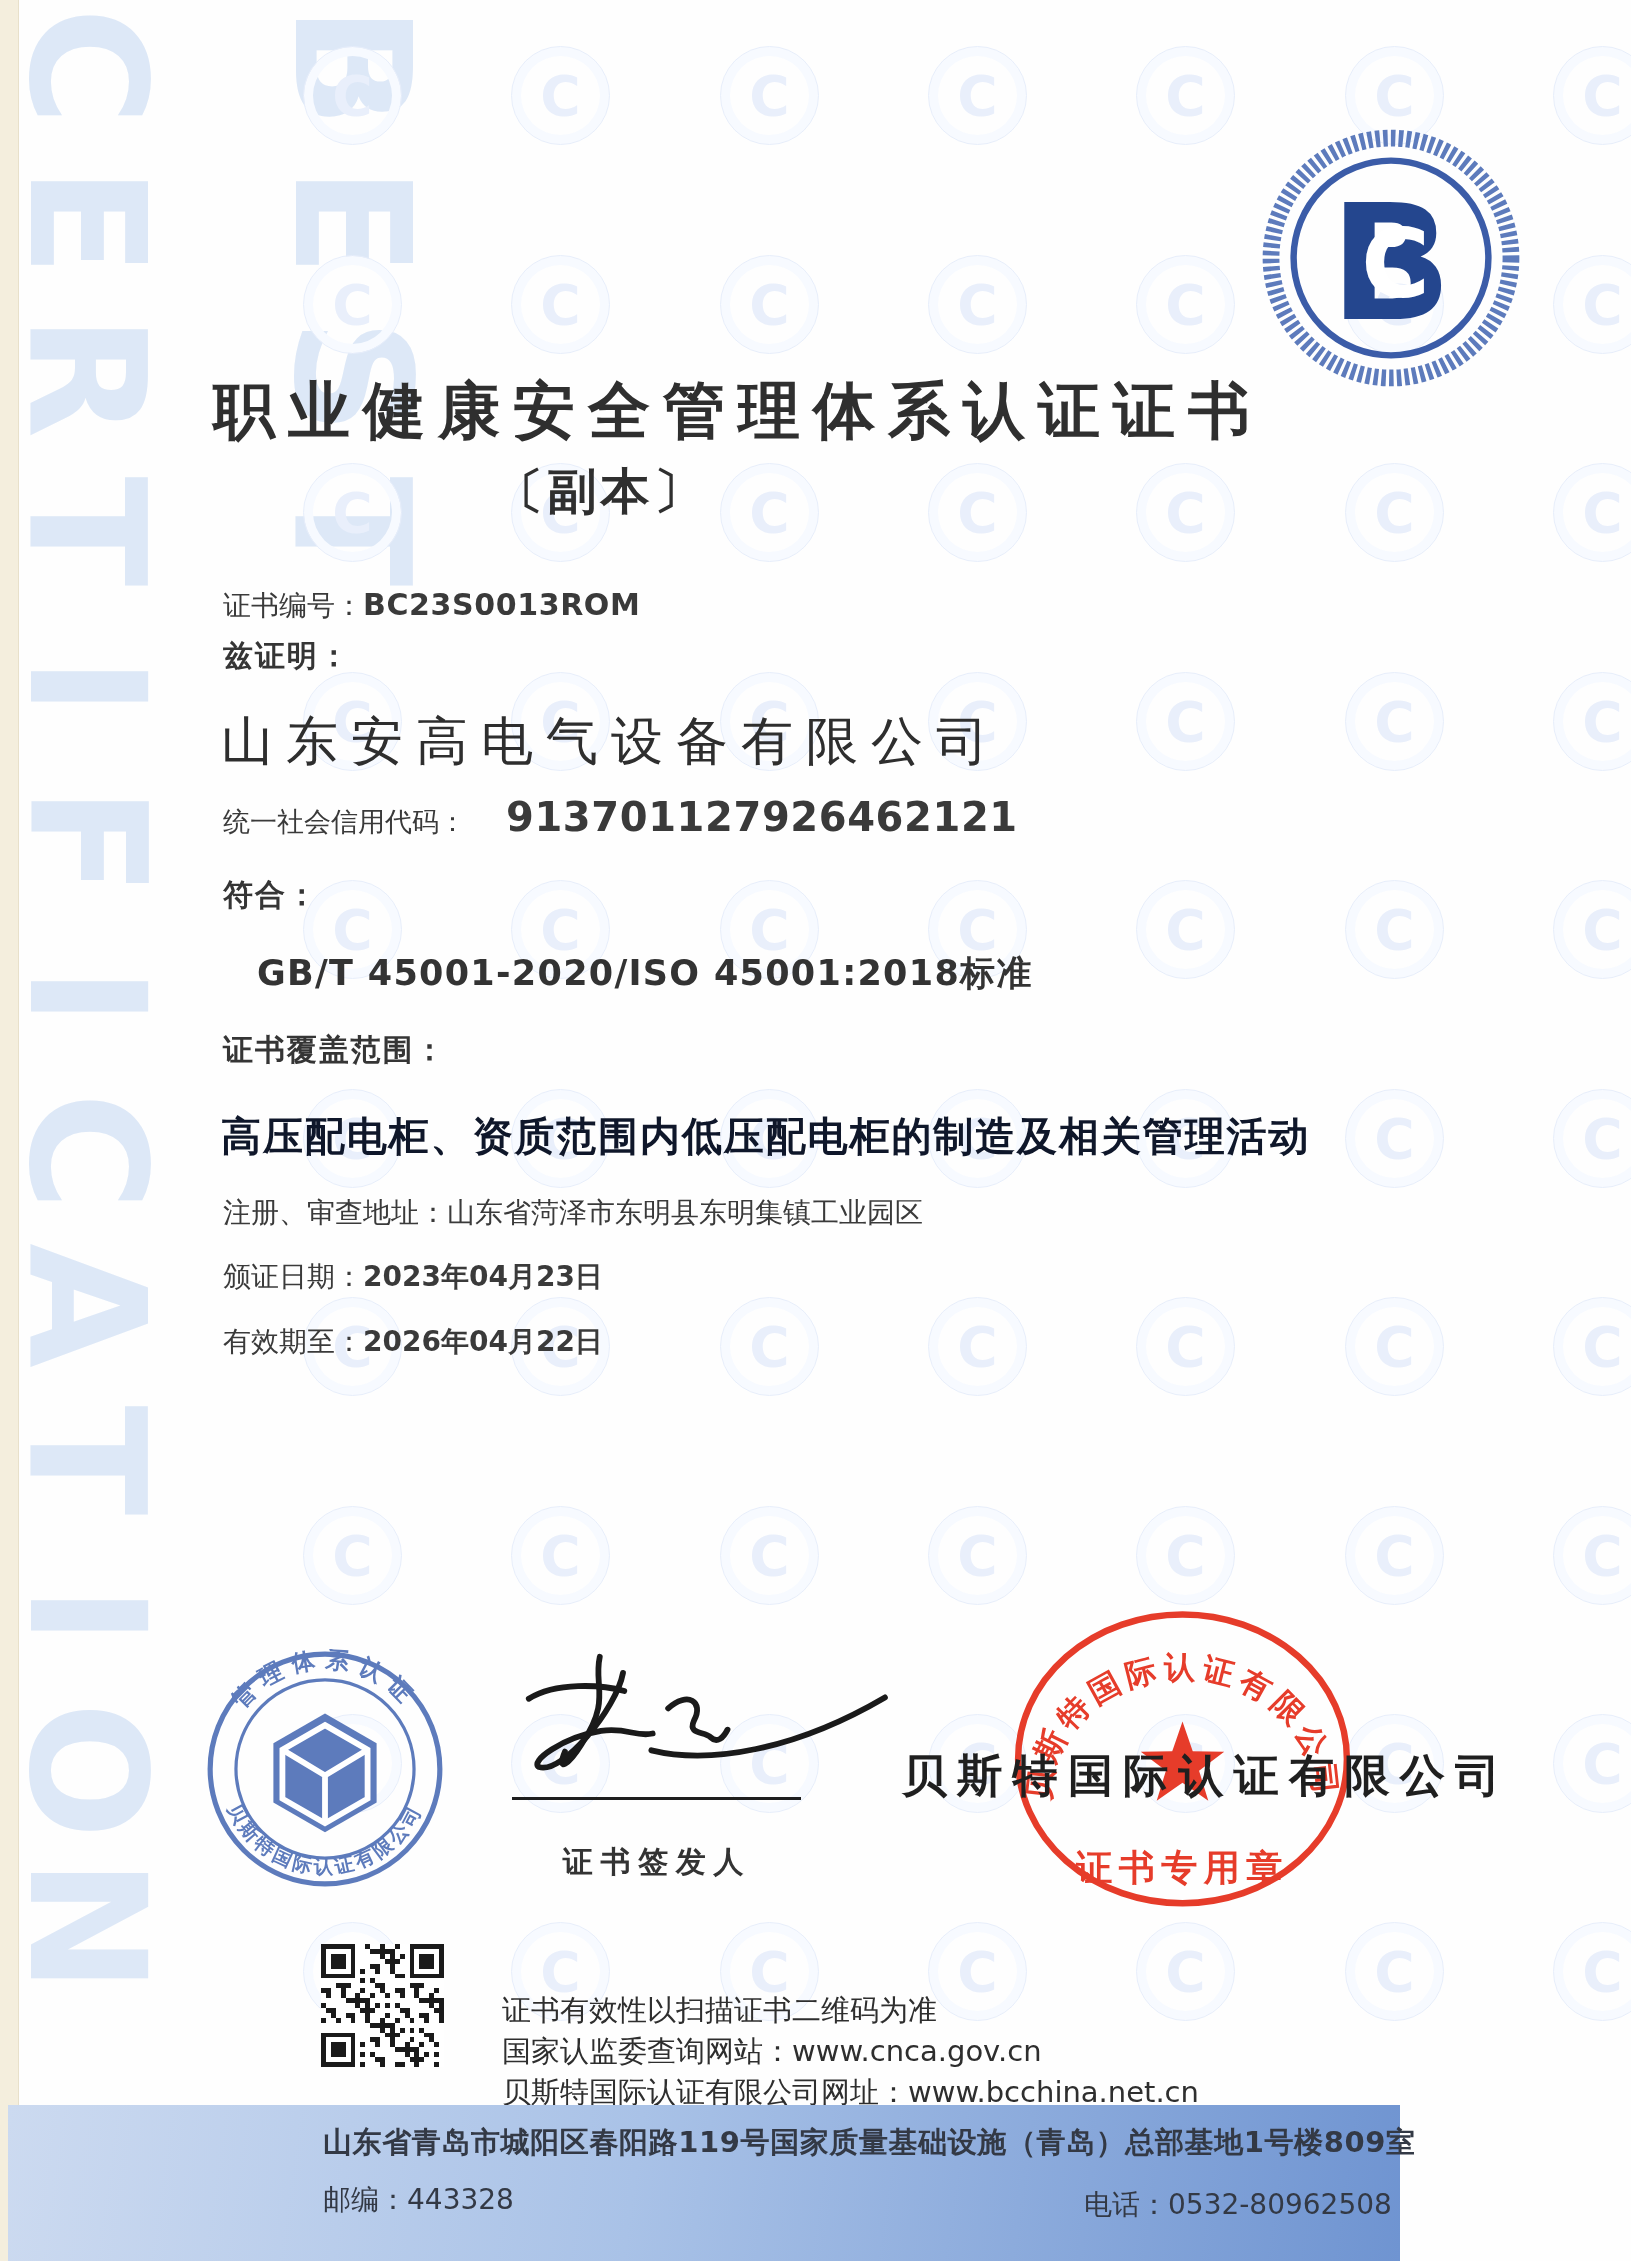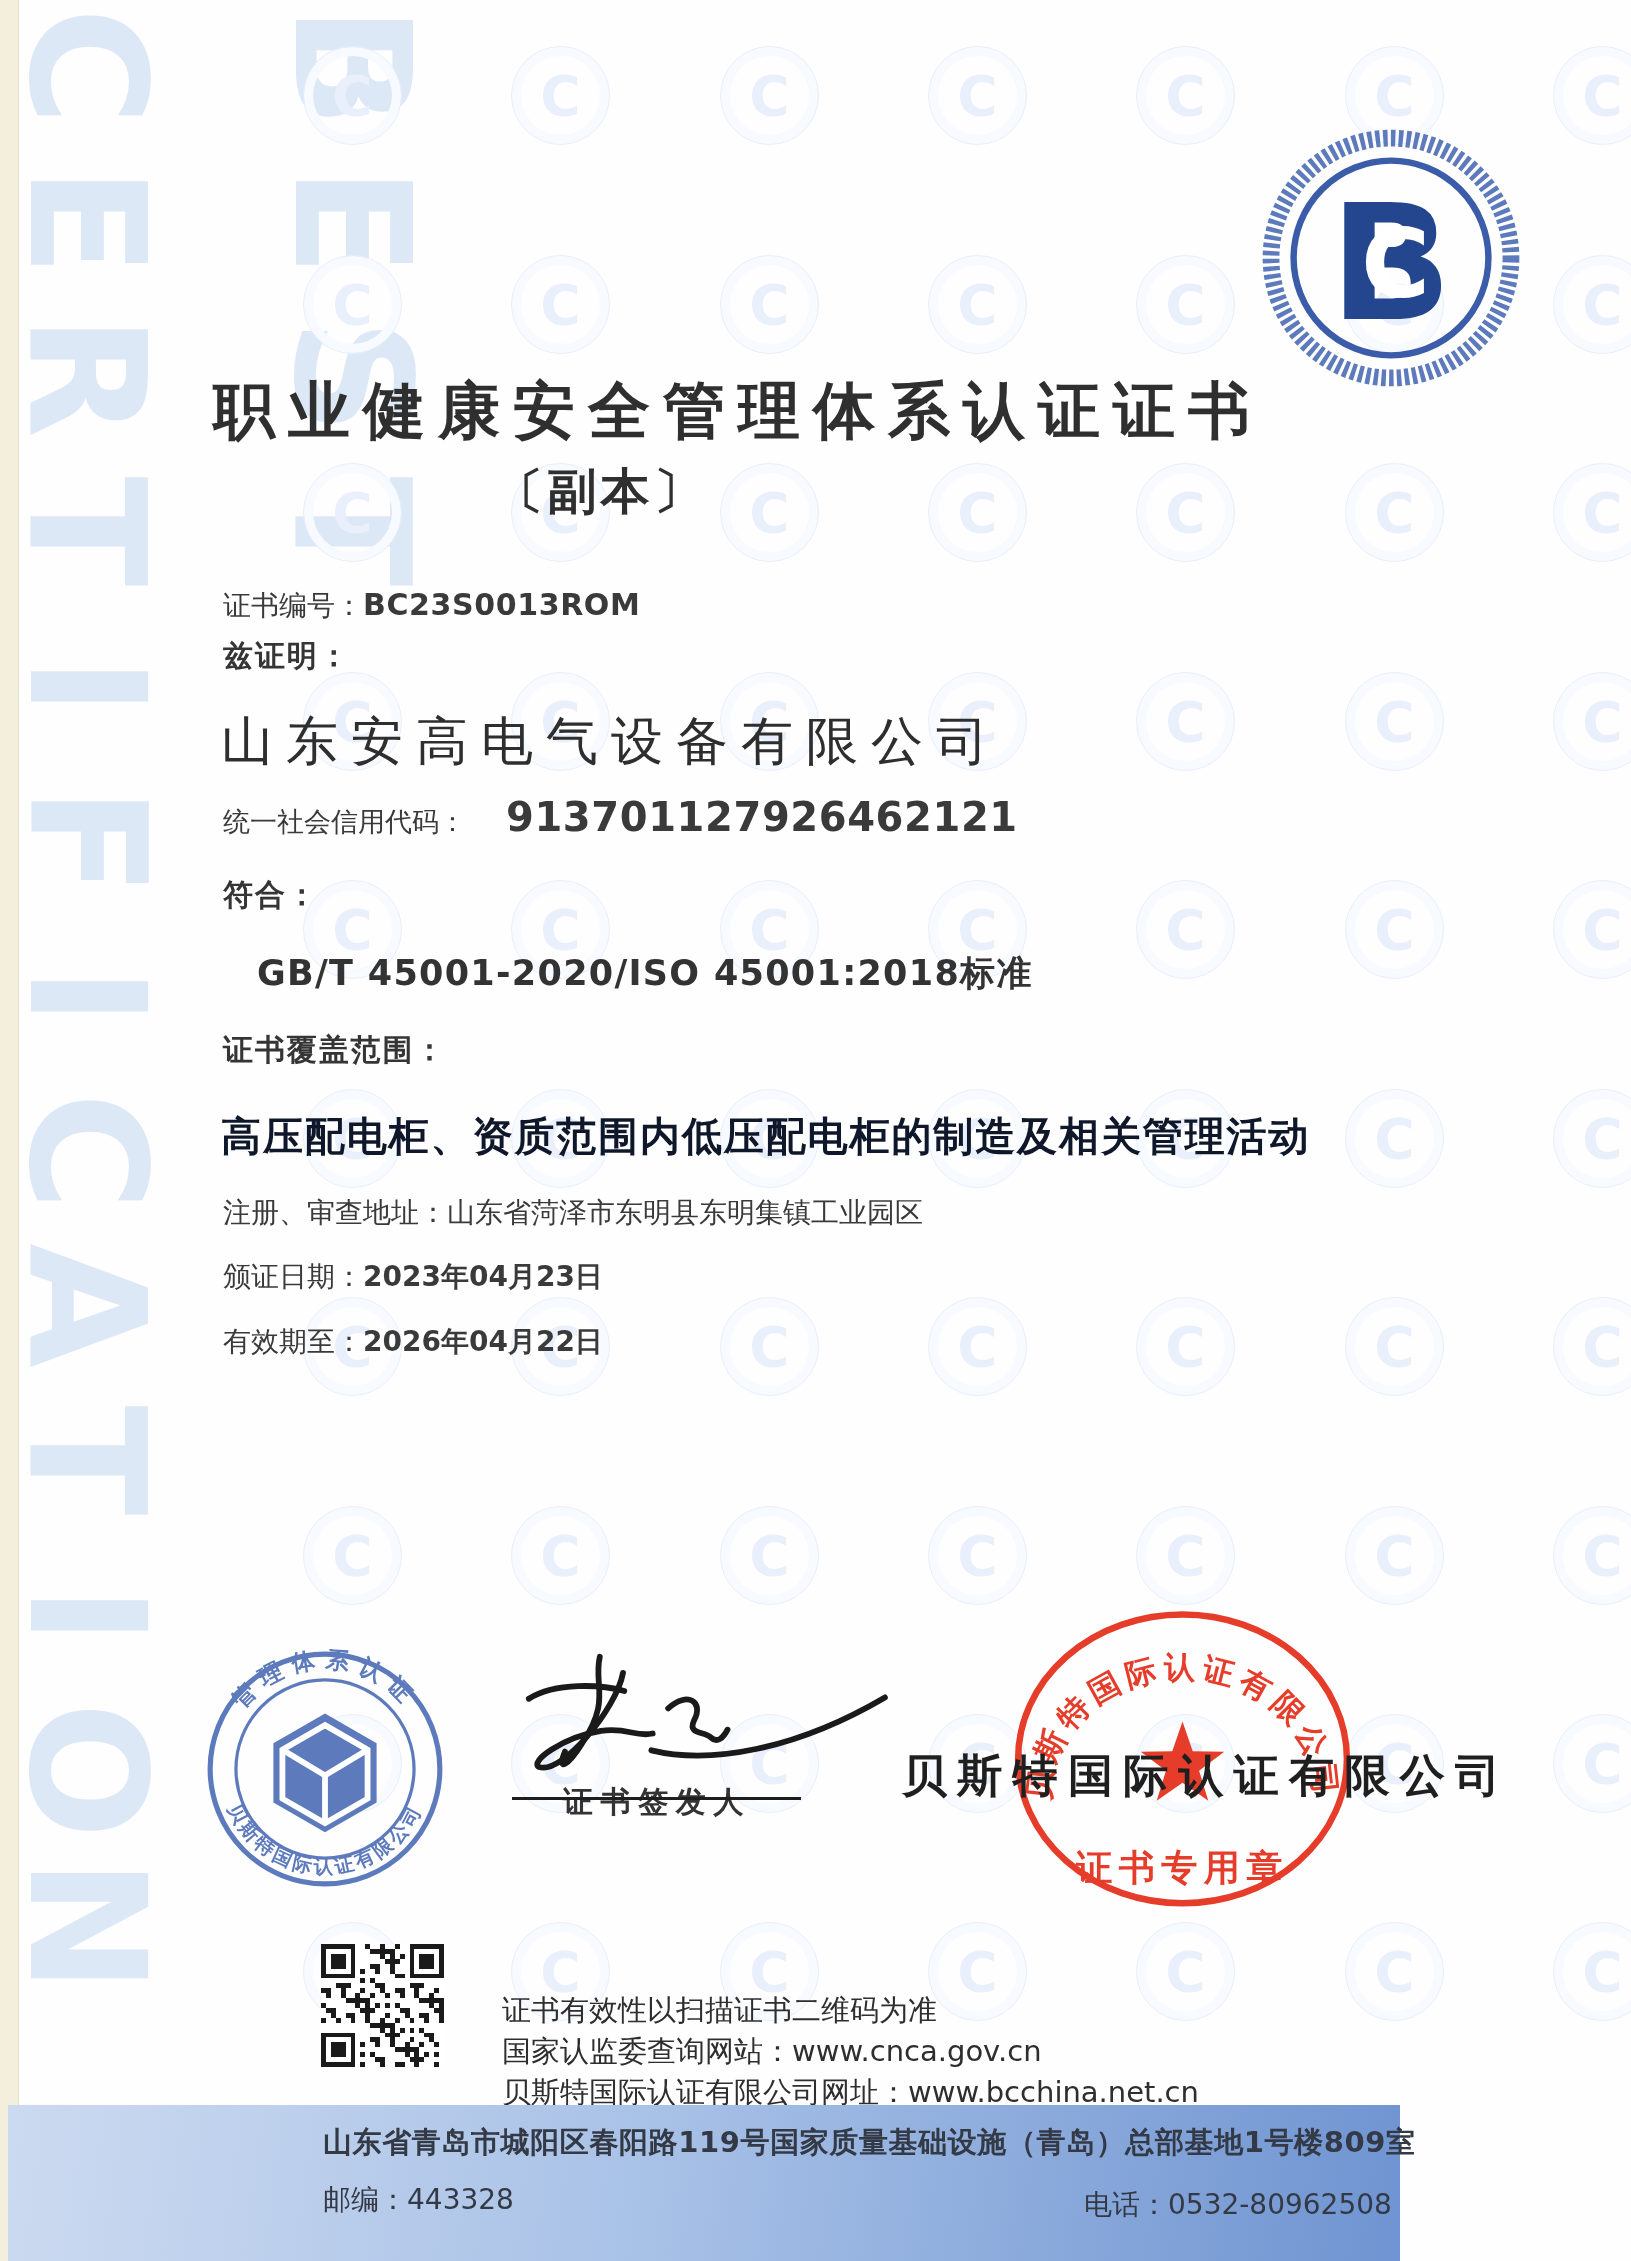--- a/index.html
+++ b/index.html
@@ -350,21 +350,21 @@
       <g fill="none" stroke="#1a1a1a" stroke-width="9" stroke-linecap="round">
         <path d="M150 15 C140 60, 168 82, 122 150 C102 182, 82 196, 96 162"></path>
         <path d="M40 80 C82 54, 152 58, 188 68"></path>
         <path d="M186 40 C176 95, 92 198, 56 186 C40 178, 92 140, 152 130 C192 124, 206 140, 232 134"></path>
         <path d="M256 95 C286 68, 312 84, 296 114 C286 136, 312 130, 322 140 C332 150, 342 140, 348 128"></path>
         <path d="M230 160 C320 182, 452 160, 592 78"></path>
       </g>
     </svg>
   </div>
   <div class="abs sig-line" style="left:512px;top:1797px;z-index:4;"></div>
-  <div class="abs signer" style="left:512px;top:1782px;">证书签发人</div>
+  <div class="abs signer" style="left:512px;top:1842px;">证书签发人</div>
 
   <div class="abs issuer" style="left:902px;top:1746px;">贝斯特国际认证有限公司</div>
 
   <div class="abs" style="left:1002px;top:1604px;z-index:4;">
     <svg width="361" height="313" viewBox="0 0 560 485">
       <defs>
         <path id="redArc" d="M 85 350 A 205 180 0 1 1 475 350"></path>
       </defs>
       <ellipse cx="280" cy="240" rx="255" ry="224" fill="none" stroke="#e63c2a" stroke-width="10"></ellipse>
       <text font-size="48" font-weight="bold" fill="#e63c2a" letter-spacing="9">

